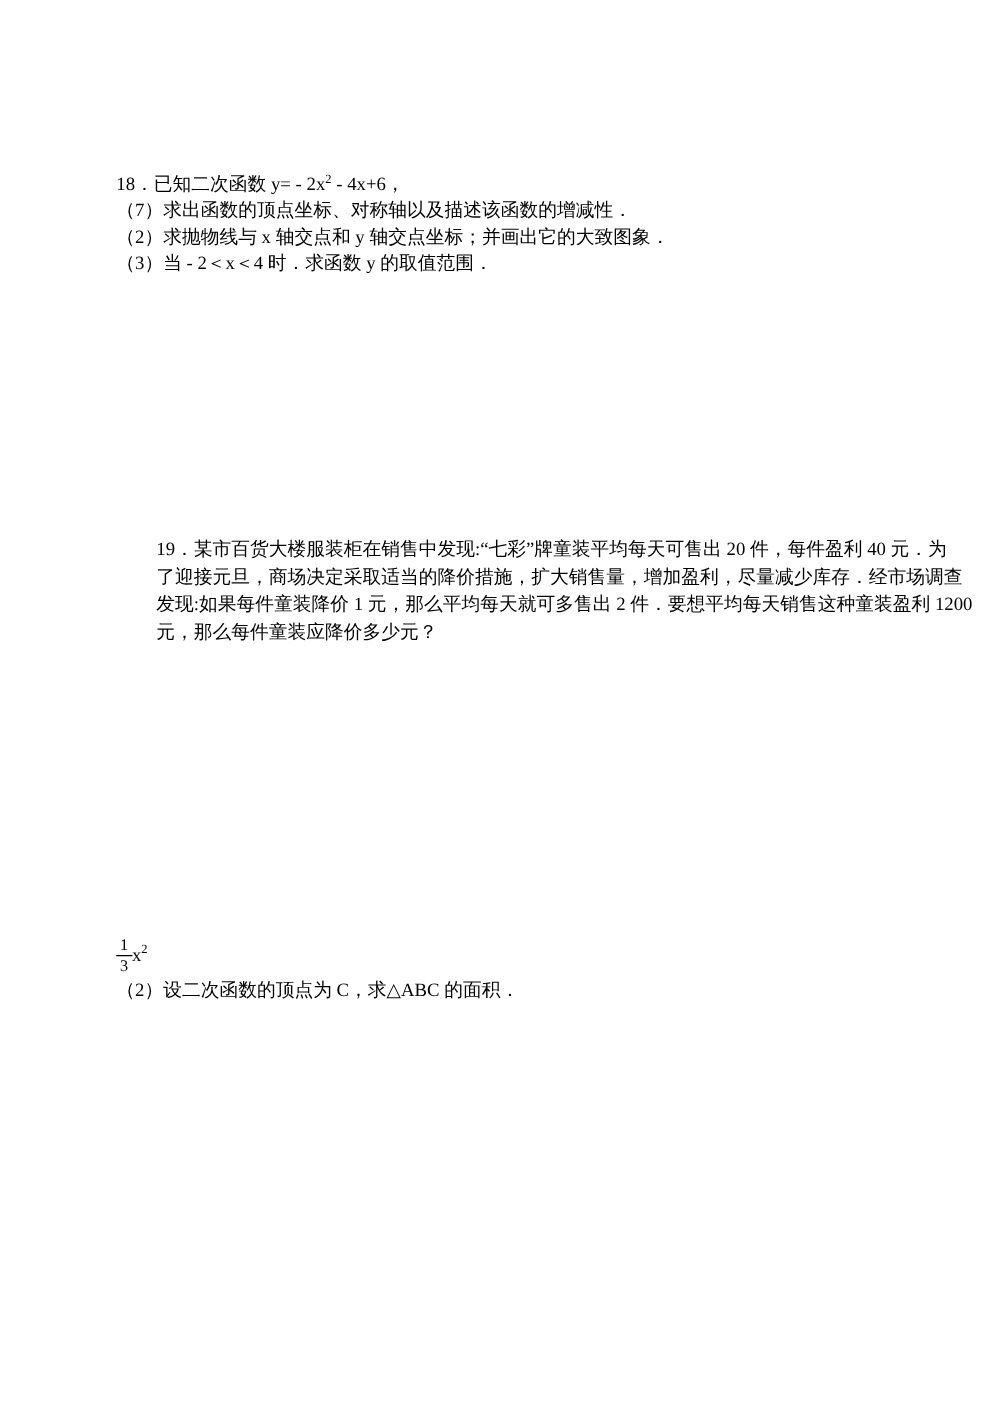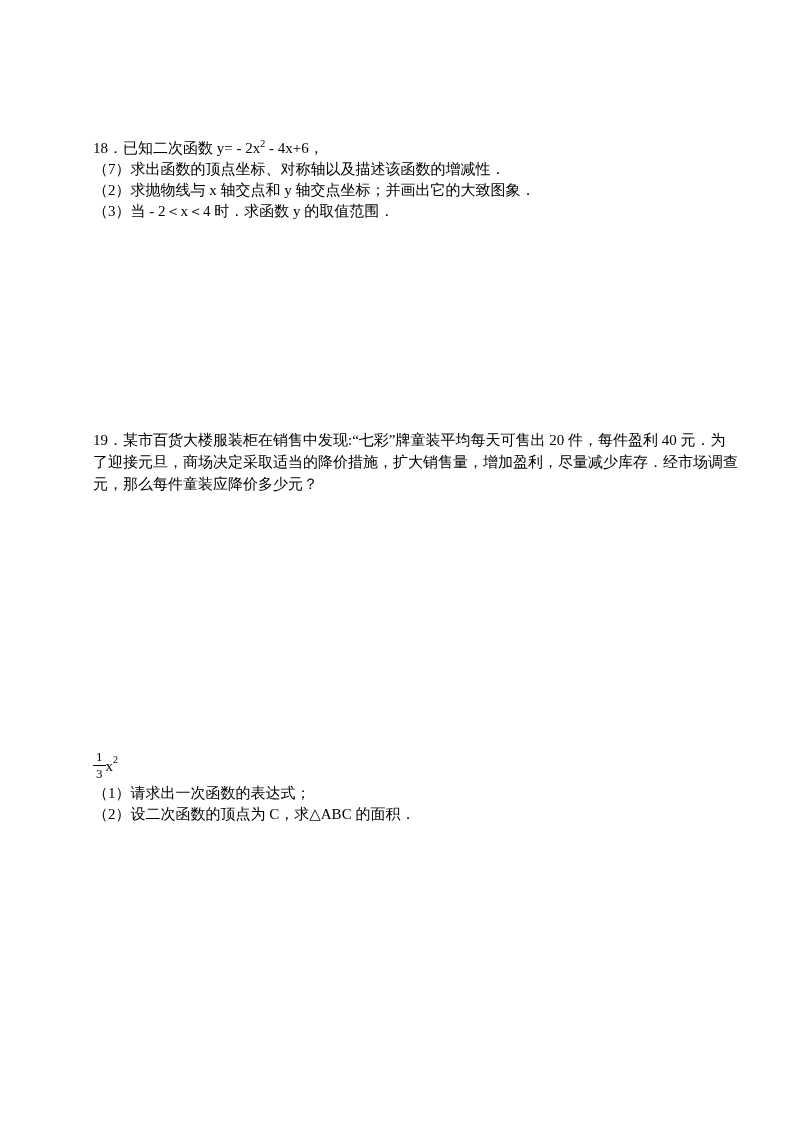--- a/index.html
+++ b/index.html
@@ -21,20 +21,21 @@
     position: absolute;
     left: 93px;
     width: 624px;
   }
   .line {
     white-space: nowrap;
     line-height: 21px;
   }
   .p19 .line {
     line-height: 22px;
+    margin-left: 32px;
   }
   sup.exp {
     font-size: 10px;
     line-height: 0;
     vertical-align: super;
   }
   .line-with-frac {
     white-space: nowrap;
     height: 38px;
     line-height: 38px;
@@ -71,24 +72,24 @@
       <span>18．已知二次函数 y= - 2x</span><sup class="exp">2</sup><span> - 4x+6，</span>
     </div>
     <div class="line">（7）求出函数的顶点坐标、对称轴以及描述该函数的增减性．</div>
     <div class="line">（2）求抛物线与 x 轴交点和 y 轴交点坐标；并画出它的大致图象．</div>
     <div class="line">（3）当 - 2＜x＜4 时．求函数 y 的取值范围．</div>
   </div>
 
   <div class="problem p19">
     <div class="line">19．某市百货大楼服装柜在销售中发现:“七彩”牌童装平均每天可售出 20 件，每件盈利 40 元．为</div>
     <div class="line">了迎接元旦，商场决定采取适当的降价措施，扩大销售量，增加盈利，尽量减少库存．经市场调查</div>
+    <div class="line">发现:如果每件童装降价 1 元，那么平均每天就可多售出 2 件．要想平均每天销售这种童装盈利 1200</div>
     <div class="line">元，那么每件童装应降价多少元？</div>
   </div>
 
   <div class="problem p20">
     <div class="line-with-frac">
       <span class="frac"><span class="num">1</span><span class="den">3</span></span><span>x</span><sup class="exp">2</sup>
     </div>
-    <div class="line">（1）请求出一次函数的表达式；</div>
     <div class="line">（2）设二次函数的顶点为 C，求△ABC 的面积．</div>
   </div>
 
 </div>
 
 </body></html>

